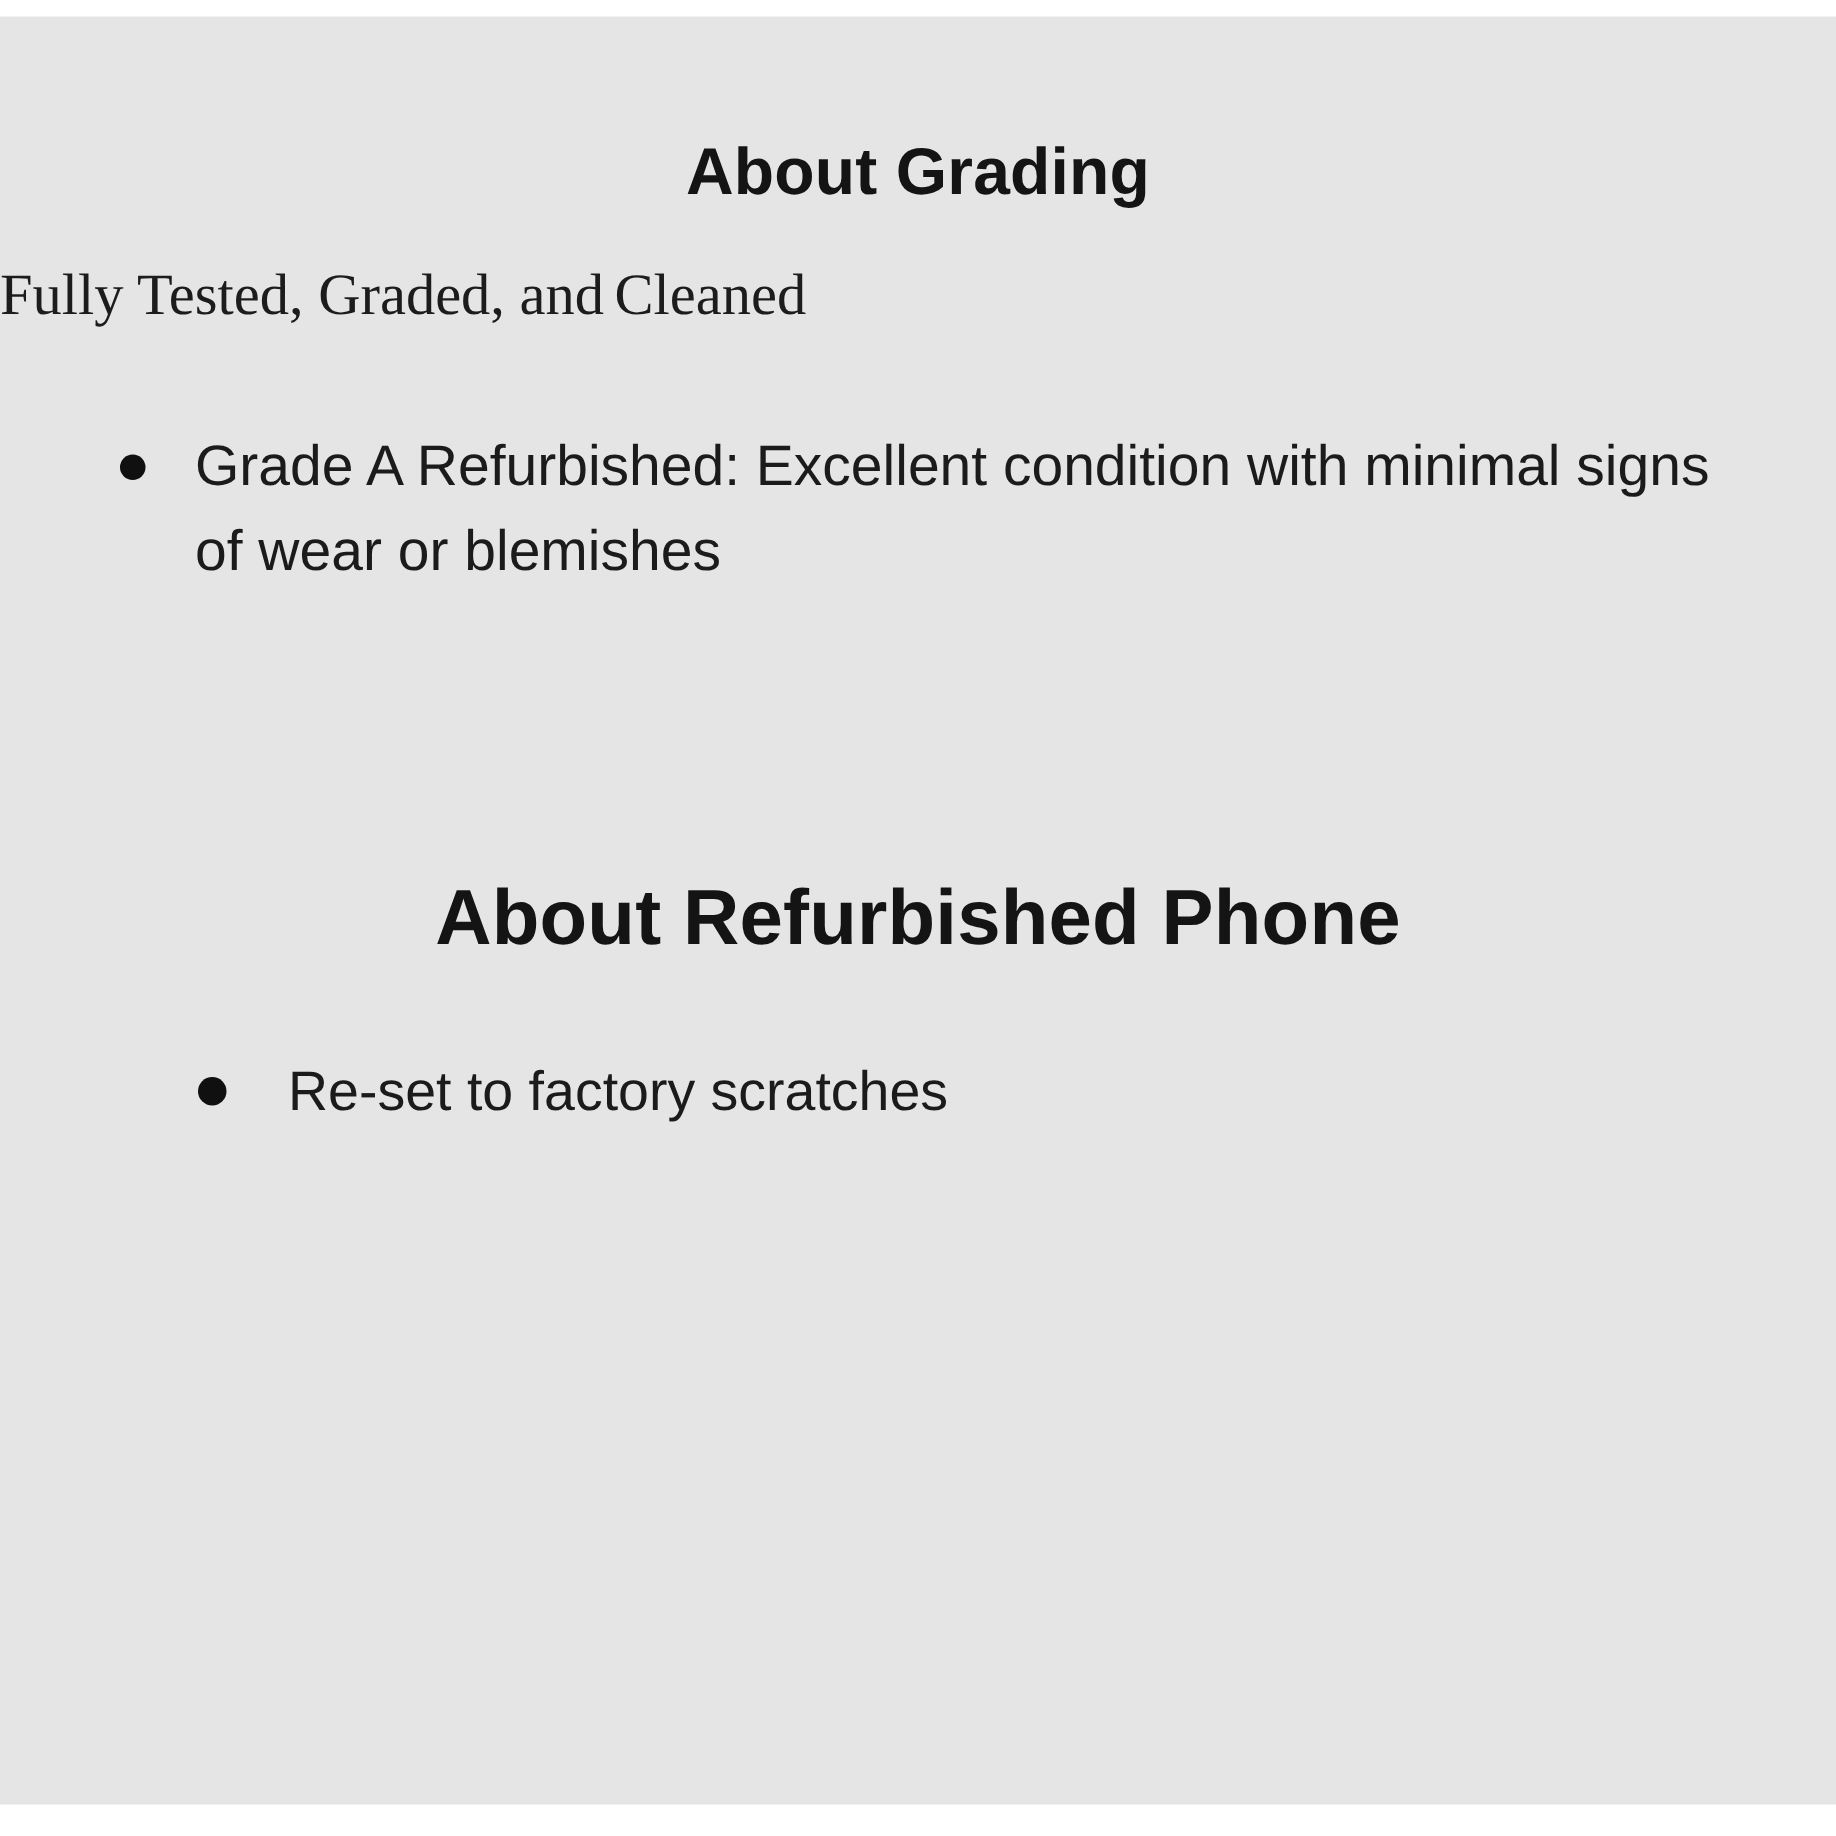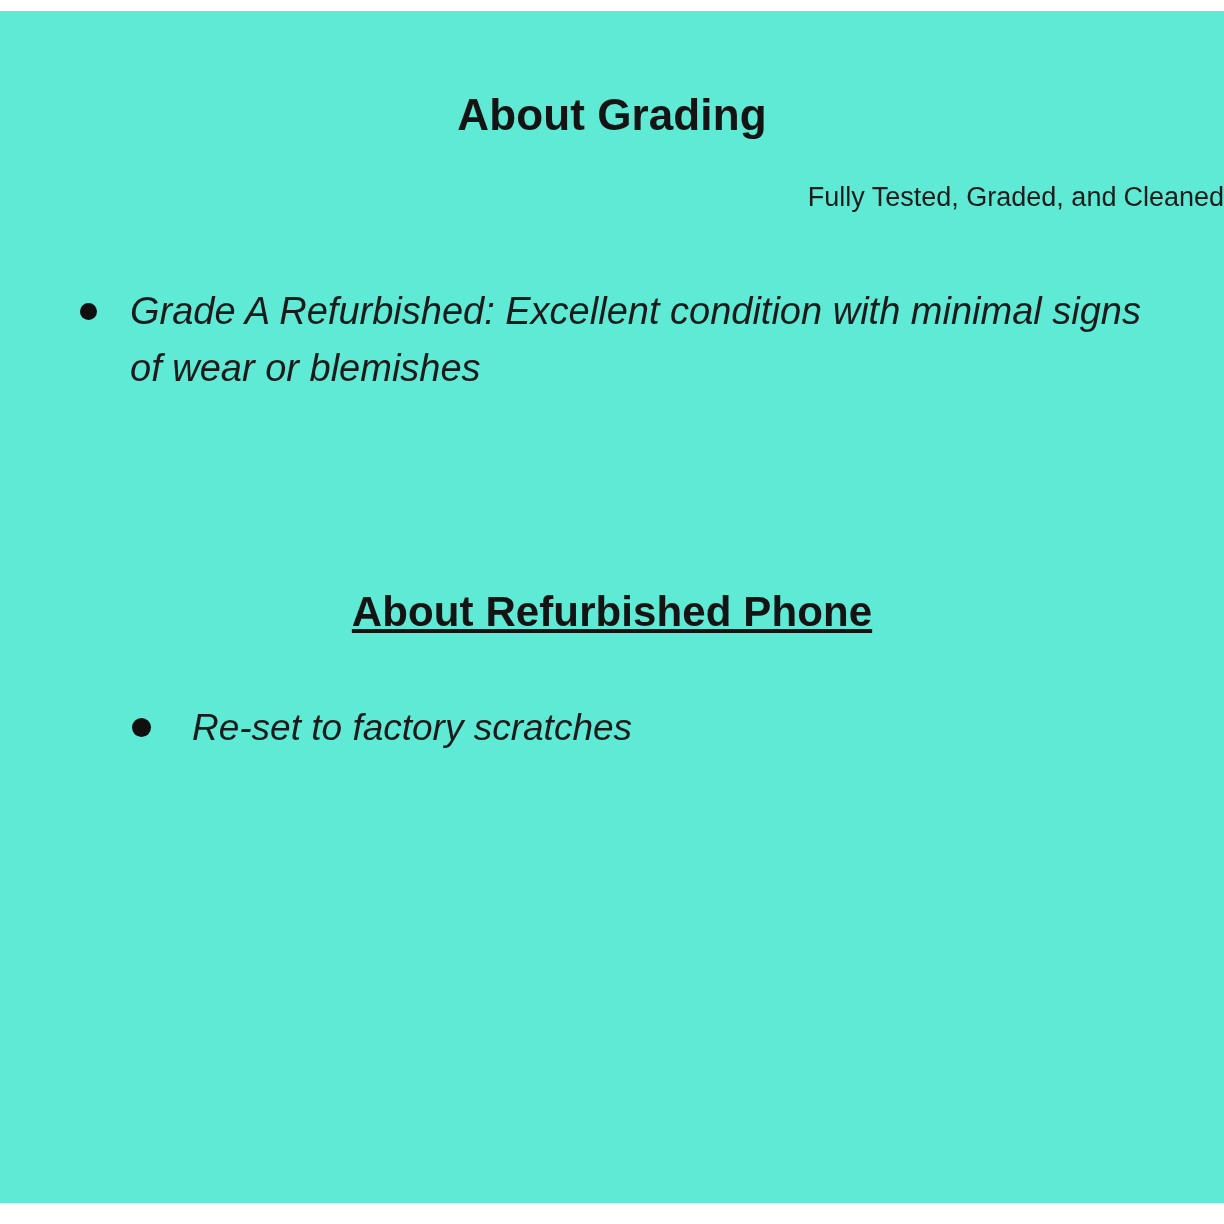--- a/index.html
+++ b/index.html
@@ -23,21 +23,21 @@
     box-sizing: border-box;
   }
 
   
   .panel {
     position: absolute;
     left: 0;
     top: 11px;
     width: 1224px;
     height: 1192px;
-    background: #5eead4;
+    background: #e5e5e5;
     box-sizing: border-box;
   }
 
   .panel-inner {
     position: absolute;
     left: 0;
     top: 0;
     right: 0;
     bottom: 0;
     padding: 0;
@@ -57,54 +57,53 @@
     top: 78px;
     font-size: 44px;
     line-height: 52px;
   }
 
   #grading-subheading {
     position: absolute;
     left: 0;
     right: 0;
     top: 162px;
-    text-align: right;
-    font-size: 27px;
+    text-align: left;
+    font-size: 39px;
     line-height: 48px;
     font-weight: normal;
     color: #1c1c1c;
+    font-family: Liberation Serif, serif;
   }
   #grading-subheading .wide-space {
     display: inline-block;
     width: 7px;
   }
 
   #refurb-heading {
     position: absolute;
     left: 0;
     right: 0;
     top: 575px;
-    font-size: 42px;
+    font-size: 52px;
     line-height: 52px;
-    text-decoration: underline;
   }
 
   
   .bullet-list {
     position: absolute;
     margin: 0;
     padding: 0;
     list-style: none;
   }
 
   .bullet-item {
     position: relative;
     color: #1b1b1b;
     font-weight: normal;
-    font-style: italic;
   }
 
   .bullet-dot {
     position: absolute;
     border-radius: 50%;
     background: #101010;
   }
 
   .bullet-text {
     display: block;

